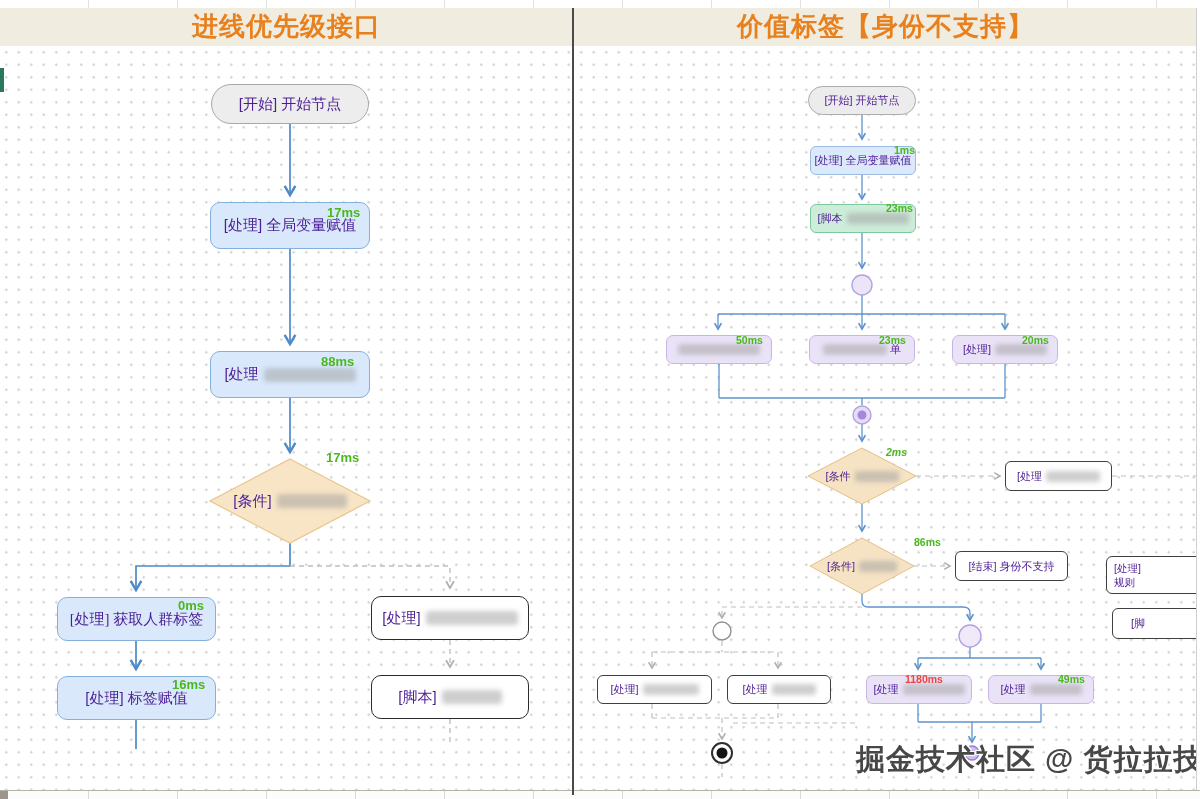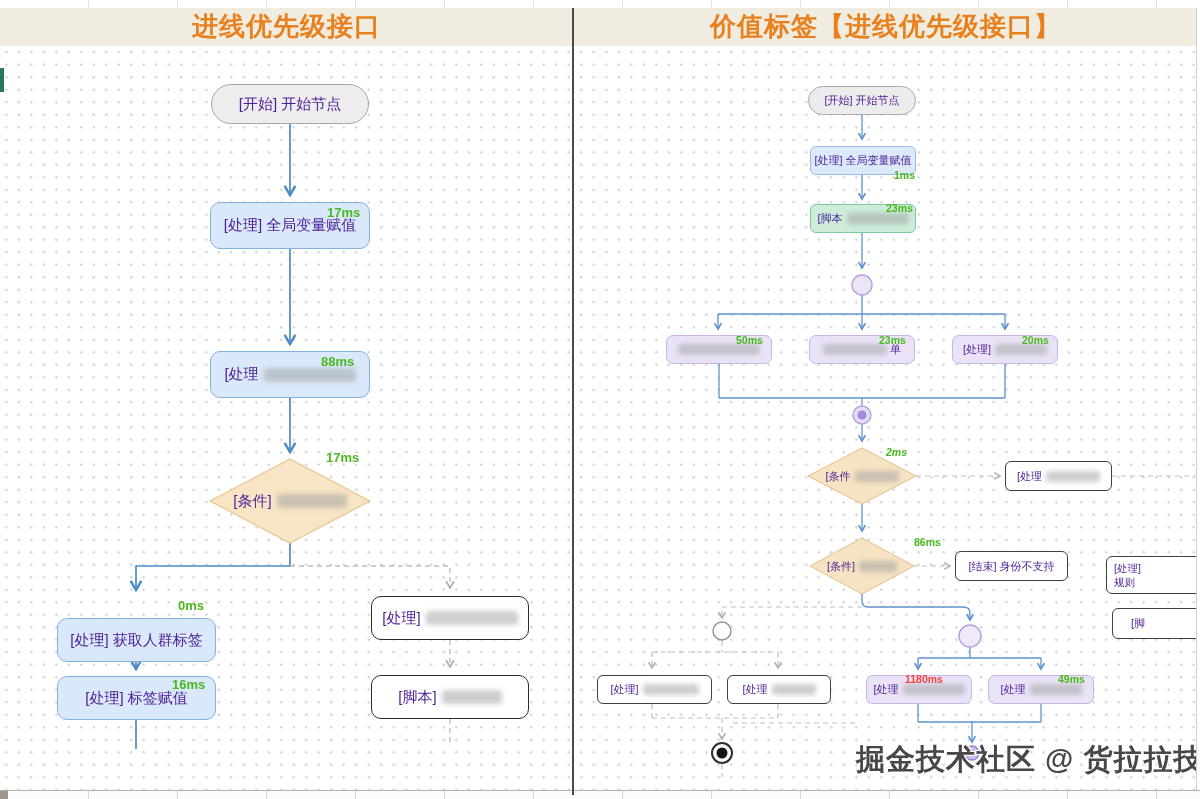--- a/index.html
+++ b/index.html
@@ -67,21 +67,21 @@
     text-shadow:-1px -1px 0 #fff, 1px -1px 0 #fff, -1px 1px 0 #fff, 1px 1px 0 #fff, 0 0 3px #fff; }
 </style>
 </head>
 <body>
 
 <div class="stage">
 
   <div class="top-strip"></div>
   <div class="header">
     <div class="htitle l">进线优先级接口</div>
-    <div class="htitle r">价值标签【进线优先级接口】</div>
+    <div class="htitle r">价值标签【身份不支持】</div>
   </div>
 
   <div class="panel l"></div>
   <div class="panel r"></div>
   <div class="green-tab"></div>
 
   <svg class="edges" viewBox="0 0 1200 799">
     <defs>
       <marker id="mB" viewBox="0 0 10 10" refX="7.5" refY="5" markerWidth="9" markerHeight="9" orient="auto">
         <path d="M1.5 1.5 L7.5 5 L1.5 8.5" fill="none" stroke="#4c8ac8" stroke-width="1.6"></path>
@@ -182,21 +182,21 @@
       <span class="bl" style="width:92px;"></span>
   </div>
   <span class="t" style="left:321px; top:354px; right:auto;">88ms</span>
 
   <div class="node dtext fl" style="left:210px; top:459px; width:160px; height:84px;">
     <span>[条件]</span>
       <span class="bl" style="width:70px;"></span>
   </div>
   <span class="t free" style="left:326px; top:450px;">17ms</span>
 
-  <div class="node blue fl" style="left:57px; top:618px; width:159px; height:44px;">
+  <div class="node blue fl" style="left:57px; top:597px; width:159px; height:44px;font-family:Liberation Serif, serif;">
     <span>[处理] 获取人群标签</span>
   </div>
   <span class="t" style="left:178px; top:598px; right:auto;">0ms</span>
 
   <div class="node blue fl" style="left:57px; top:676px; width:159px; height:44px;">
     <span>[处理] 标签赋值</span>
   </div>
   <span class="t" style="left:172px; top:677px; right:auto;">16ms</span>
 
   <div class="node wbox fl" style="left:371px; top:596px; width:158px; height:44px;">
@@ -209,21 +209,21 @@
       <span class="bl" style="width:60px;"></span>
   </div>
 
   <div class="node pillr fr" style="left:808px; top:86px; width:108px; height:29px;">
     <span>[开始] 开始节点</span>
   </div>
 
   <div class="node bluer fr" style="left:810px; top:146px; width:106px; height:29px;">
     <span>[处理] 全局变量赋值</span>
   </div>
-  <span class="t sm" style="left:894px; top:144px; right:auto;margin-top:25px;">1ms</span>
+  <span class="t sm" style="left:894px; top:144px; right:auto;">1ms</span>
 
   <div class="node greenb fr" style="left:810px; top:204px; width:106px; height:29px;">
     <span>[脚本</span>
       <span class="bl s" style="width:62px;"></span>
   </div>
   <span class="t sm" style="left:886px; top:202px; right:auto;">23ms</span>
 
   <div class="node purp fr" style="left:666px; top:335px; width:106px; height:29px;">
     <span class="bl s" style="width:82px; margin-left:0;"></span>
   </div>

